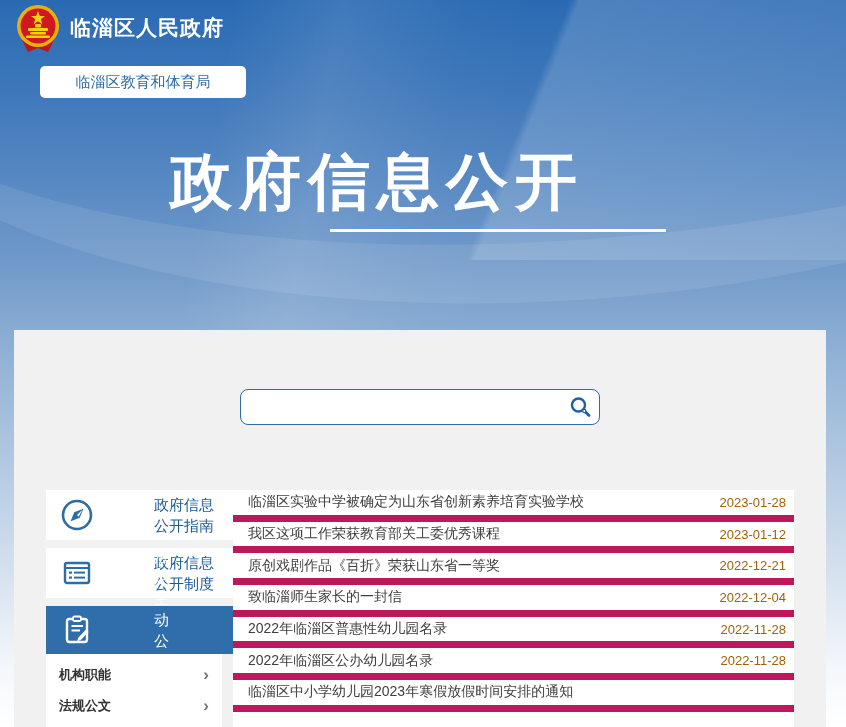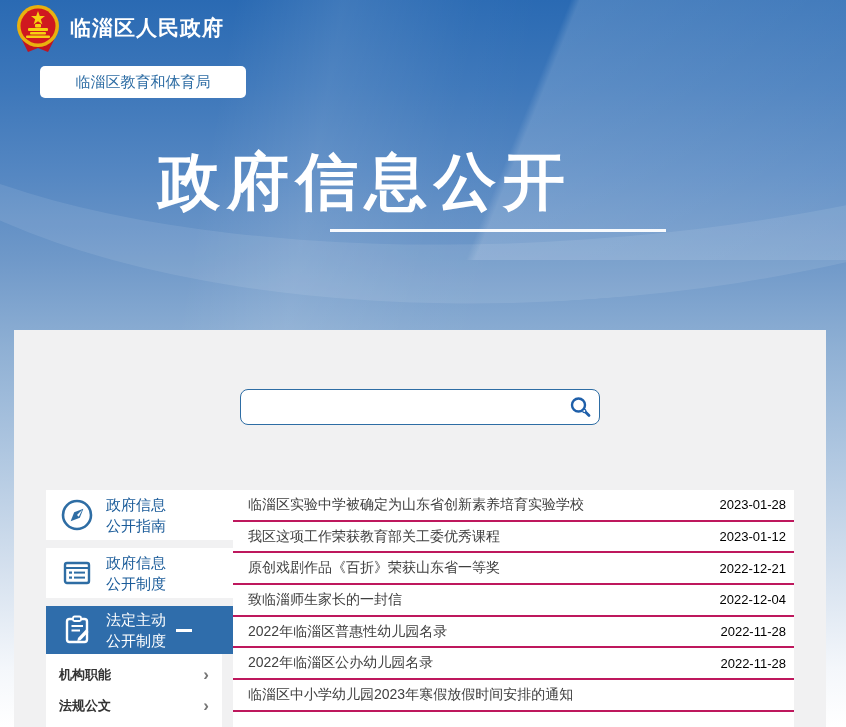--- a/index.html
+++ b/index.html
@@ -20,58 +20,58 @@
 
   
   .header { position:absolute; top:0; left:0; width:846px; height:60px; }
   .emblem { position:absolute; left:16px; top:4px; width:44px; height:50px; }
   .site-name { position:absolute; left:70px; top:14px; color:#ffffff; font-size:21px; font-weight:bold; letter-spacing:1px;text-align:right; }
   .dept-btn { position:absolute; left:22px; top:66px; width:206px; height:32px;
     background:#ffffff; border:none; border-radius:5px; color:#2e6da4; font-size:15px;
     font-family:inherit; cursor:pointer; text-align:center; line-height:32px;margin-left:18px; }
 
   
-  .banner-title { position:absolute; left:158px; top:140px; color:#ffffff; font-size:62px;
+  .banner-title { position:absolute; left:170px; top:140px; color:#ffffff; font-size:62px;
     font-weight:bold; letter-spacing:7px; white-space:nowrap; }
   .banner-underline { position:absolute; left:330px; top:229px; width:336px; height:3px; background:rgba(255,255,255,0.95); }
 
   
   .panel { position:absolute; left:14px; top:330px; width:812px; height:397px; background:#f1f1f2; overflow:hidden; }
 
   
   .search-bar { position:absolute; left:226px; top:59px; width:360px; height:36px;
     background:#ffffff; border:1px solid #2e6da4; border-radius:8px; display:flex; align-items:center; }
   .search-input { flex:1; height:100%; border:none; outline:none; background:transparent;
     padding:0 10px; font-size:14px; font-family:inherit; color:#333; }
   .search-btn { width:38px; height:100%; border:none; background:transparent; cursor:pointer;
     display:flex; align-items:center; justify-content:center; }
 
   
   .sidebar { position:absolute; left:32px; top:160px; width:176px; }
   .nav-card { position:absolute; left:0; width:192px; height:50px; background:#ffffff;
-    display:flex; align-items:center; cursor:pointer; }
+    display:flex; align-items:center; cursor:pointer;gap:48px; }
   .nav-card.c1 { top:0; }
   .nav-card.c2 { top:58px; }
   .nav-card.c3 { top:116px; height:48px; background:#2f6dab; }
   .nav-icon { width:34px; height:34px; margin-left:14px; flex:0 0 auto; }
   .nav-label { margin-left:12px; font-size:15px; line-height:21px; color:#1a5b99; font-weight:500; }
   .nav-card.c3 .nav-label { color:#ffffff; }
   .collapse-bar { width:16px; height:3px; background:#ffffff; margin-left:10px; }
   .submenu { position:absolute; left:0; top:164px; width:176px; height:75px; background:#ffffff; padding-top:5px; }
   .submenu-row { height:31px; display:flex; align-items:center; justify-content:space-between;
     padding:0 13px; cursor:pointer;font-weight:bold; }
   .submenu-label { font-size:13px; color:#333333; }
   .submenu-chevron { font-size:17px; color:#777777; line-height:1; }
 
   
   .news-card { position:absolute; left:219px; top:160px; width:561px; height:237px; background:#ffffff; overflow:hidden; }
   .news-row { height:31.7px; display:flex; align-items:center; justify-content:space-between;
-    padding:0 8px 0 15px; border-bottom:2px solid #be185d; cursor:pointer; }
+    padding:0 8px 0 15px; border-bottom:7px solid #be185d; cursor:pointer; }
   .news-title { font-size:14px; color:#404040; white-space:nowrap; overflow:hidden; text-overflow:ellipsis; }
-  .news-date { font-size:13px; color:#000000; flex:0 0 auto; margin-left:12px; }
+  .news-date { font-size:13px; color:#a16207; flex:0 0 auto; margin-left:12px; }
 </style>
 </head>
 <body>
 
 <div class="decor decor-band"></div>
 <div class="decor decor-tr"></div>
 <div class="decor decor-arc"></div>
 
 <header class="header">
   <svg class="emblem" viewBox="0 0 44 50">

